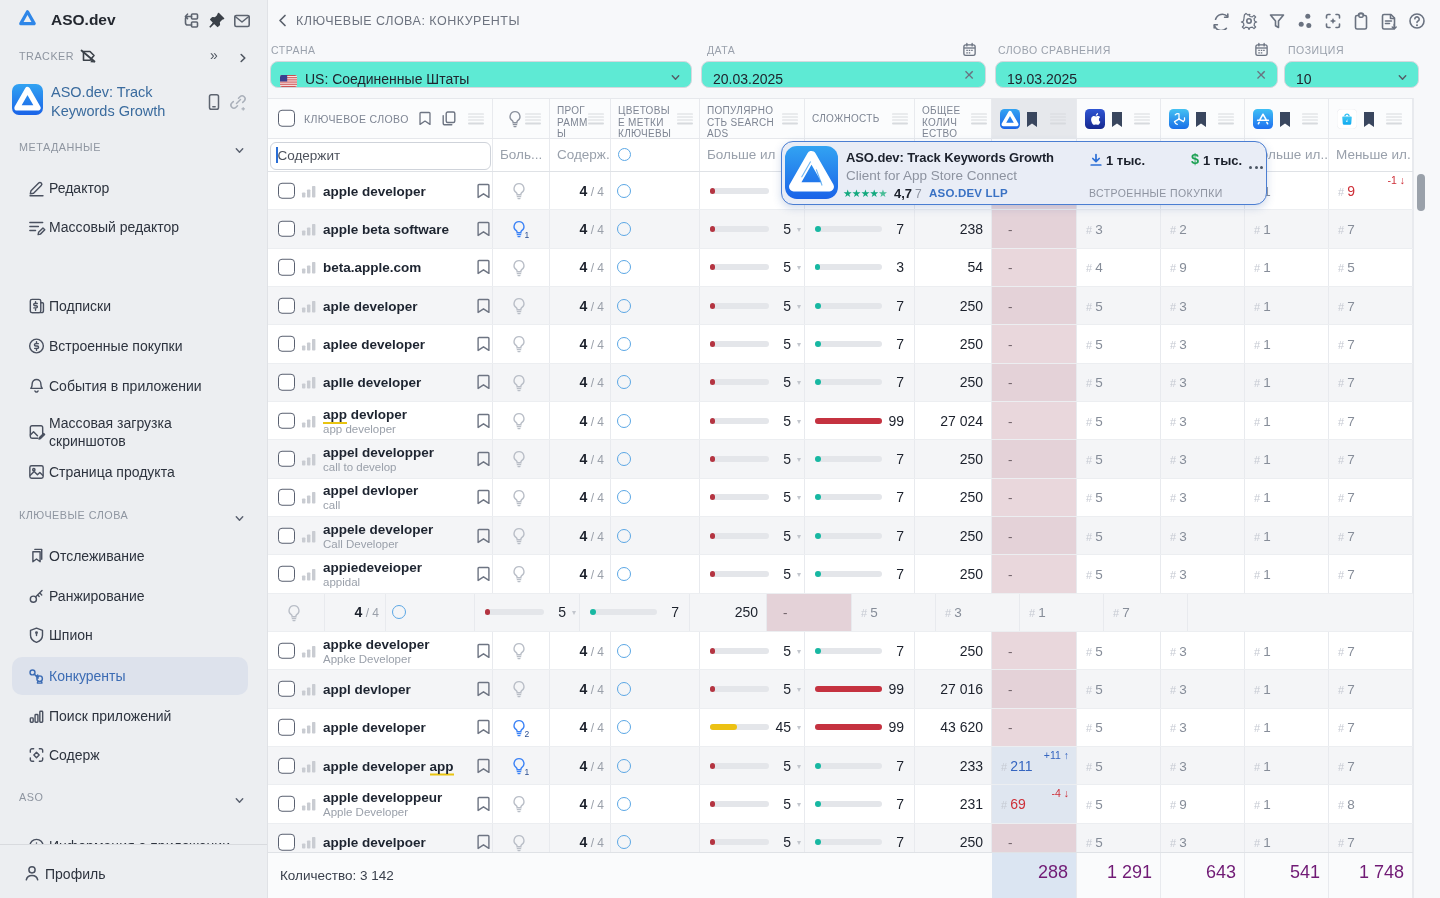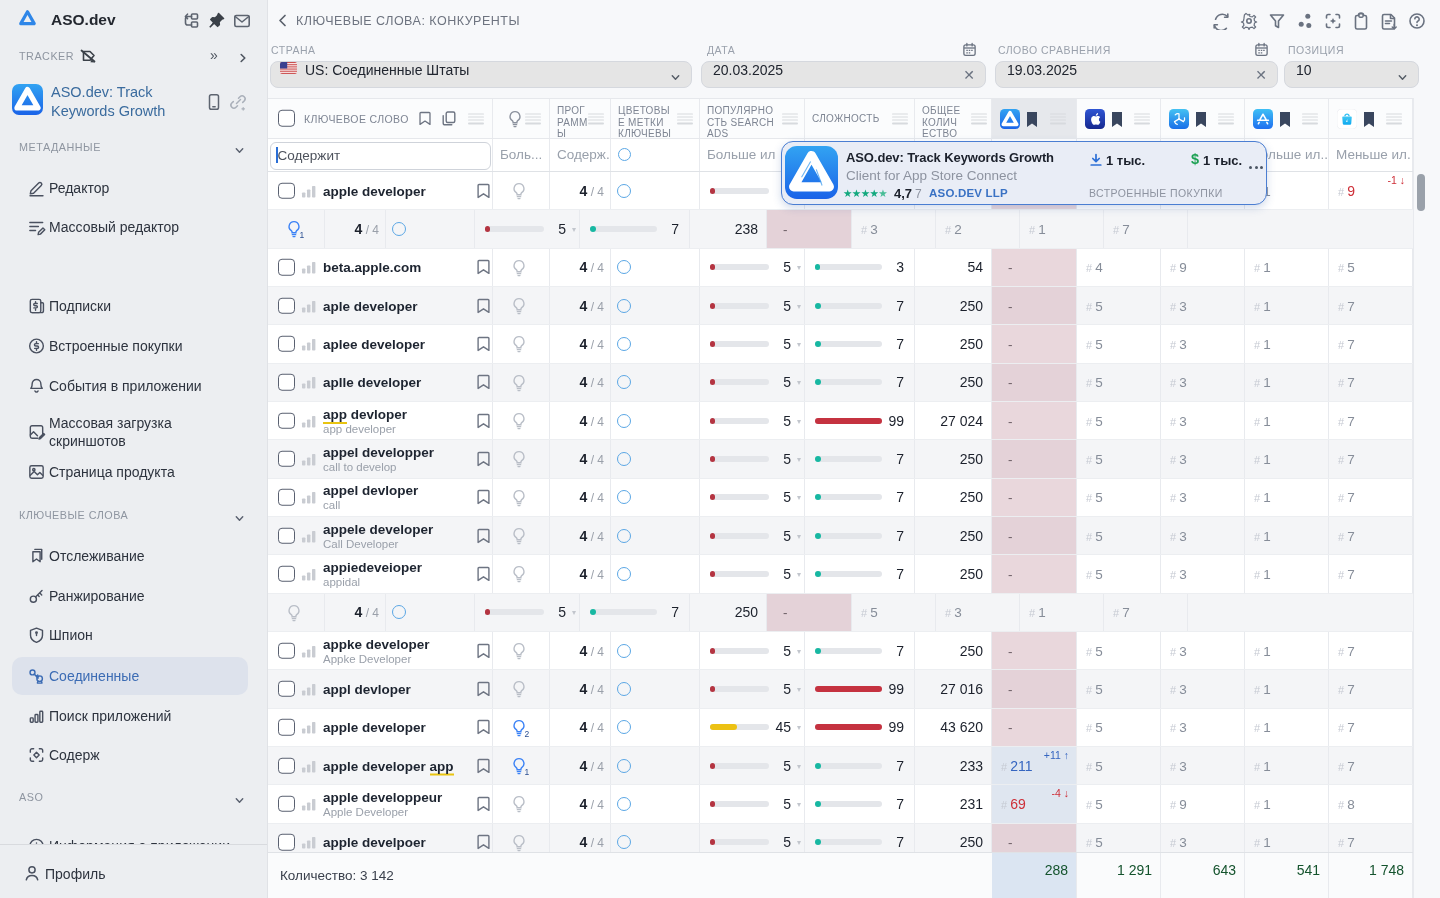--- a/index.html
+++ b/index.html
@@ -9,21 +9,21 @@
 .mi{position:absolute;left:0;width:268px;height:38px}
 .mi .ic{position:absolute;left:27px;top:50%;transform:translateY(-50%);width:19px;height:19px}
 .mi .tx{position:absolute;left:49px;top:50%;transform:translateY(-50%);font-size:14px;color:#2d333e;white-space:nowrap}
 .mi.sel .bg{position:absolute;left:12px;right:20px;top:0;bottom:0;background:#dde2ec;border-radius:10px}
 .mi.sel .tx{color:#3c6cb4}
 
 .title{position:absolute;left:296px;top:14px;font-size:12.5px;letter-spacing:.5px;color:#6d737f;font-weight:400}
 .tbi{position:absolute;top:12px;width:18px;height:18px;color:#666d7a}
 
 .flabel{position:absolute;font-size:10.5px;letter-spacing:.5px;color:#9aa1ac;font-weight:400}
-.fbox{position:absolute;top:61px;height:27px;background:#e5e5e5;border:1px solid #d5d8de;border-radius:8px;display:flex;align-items:flex-start;font-size:14px;font-weight:400;color:#20252f}
+.fbox{position:absolute;top:61px;height:27px;background:#5eead4;border:1px solid #d5d8de;border-radius:8px;display:flex;align-items:flex-end;font-size:14px;font-weight:400;color:#20252f}
 
 .tablewrap{position:absolute;left:268px;top:98px;width:1146px;height:800px;background:#fff}
 .thead{position:absolute;left:0;top:0;width:1146px;height:41px;background:#fbfcfd;border-top:1px solid #e6e8ec;border-bottom:1px solid #e6e8ec;display:flex}
 .tfilter{position:absolute;left:0;top:41px;width:1146px;height:33px;background:#fff;border-bottom:1px solid #dfe2e6;display:flex}
 .tbody{position:absolute;left:0;top:74px;width:1146px;height:680px;overflow:hidden}
 .trow{display:flex;width:1146px;height:38.33px;position:relative}
 .trow.odd{background:#f4f5f7}
 .trow{border-bottom:1px solid #eceef1}
 .cell{position:relative;height:100%;border-right:1px solid #e8eaee;flex:none}
 .c0{width:225px}.c1{width:57px}.c2{width:61px}.c3{width:89px}.c4{width:105px}.c5{width:110px}.c6{width:77px}.ca{width:85px}.cb{width:84px}
@@ -43,21 +43,21 @@
 .pnum{position:absolute;right:10px;top:50%;transform:translateY(-50%);font-size:14px;font-weight:500;color:#1c212c}
 .pchev{position:absolute;right:3px;top:50%;transform:translateY(-44%);font-size:8px;color:#c2c6cd}
 .rankv{position:absolute;left:9px;top:50%;transform:translateY(-50%);font-size:13.5px;color:#868d99}
 .rankv .h{color:#c6cad3;font-size:11px;margin-right:3px}
 .delta{position:absolute;top:2px;right:7px;font-size:10.5px;font-weight:500}
 .aso-dash{background:#e9d7dc}
 .aso-dash2{background:#e4d2d8}
 .aso-rank{background:#dfe6f0}
 .tfoot{position:absolute;left:0;top:754px;width:1146px;height:46px;background:#fafbfc;border-top:1px solid #dfe2e6;display:flex}
 .fcell{position:relative;height:100%;border-right:1px solid #e8eaee;flex:none}
-.fnum{position:absolute;right:8px;top:9px;font-size:14px;font-weight:500;color:#14532d}
+.fnum{position:absolute;right:8px;top:9px;font-size:18px;font-weight:500;color:#701a75}
 .cnt{position:absolute;left:12px;top:15px;font-size:13.5px;color:#3a404c}
 
 .popup{position:absolute;left:513px;top:43px;width:486px;height:64px;background:#e9edf6;border:1.5px solid #4b7ed2;border-radius:12px;box-shadow:0 3px 8px rgba(50,90,160,.22);z-index:40}
 
 .sthumb{position:absolute;left:1149px;top:76px;width:8px;height:37px;background:#9aa1aa;border-radius:4px}
 .filcell{font-size:13.5px;color:#99a0ab;padding:8px 0 0 7px;white-space:nowrap;overflow:hidden}
 </style></head>
 <body>
 <div class="sb">
     <div class="abs" style="left:18px;top:9px;width:19px;height:19px"><svg width="19" height="19" viewBox="0 0 48 48">
@@ -189,21 +189,21 @@
       <span class="tx">Шпион</span>
     </div>
     <div class="mi sel" style="top:657px">
       <span class="bg"></span>
       <span class="ic"><svg width="19" height="19" viewBox="0 0 20 20" fill="none" style="">
           <circle cx="5.8" cy="6.2" r="2.6" stroke="#3c6cb4" stroke-width="1.5" stroke-linecap="round" stroke-linejoin="round"></circle>
           <path d="M7.6 8l4 4.4M9.8 10.4l1.5-1.4M11 11.7l1.4-1.3" stroke="#3c6cb4" stroke-width="1.5" stroke-linecap="round" stroke-linejoin="round"></path>
           <circle cx="13.3" cy="12.8" r="2.9" stroke="#3c6cb4" stroke-width="1.5" stroke-linecap="round" stroke-linejoin="round"></circle>
           <path d="M11.6 15.3c-.8 1.3-.6 2.2-.6 2.2h4.7s.2-.9-.6-2.2" stroke="#3c6cb4" stroke-width="1.5" stroke-linecap="round" stroke-linejoin="round"></path>
         </svg></span>
-      <span class="tx">Соединенные</span>
+      <span class="tx">Конкуренты</span>
     </div>
     <div class="mi" style="top:697px">
       <span class="ic"><svg width="19" height="19" viewBox="0 0 20 20" fill="none" style="">
           <rect x="3.5" y="12" width="3" height="4.5" rx="0.8" stroke="#4a5160" stroke-width="1.5" stroke-linecap="round" stroke-linejoin="round"></rect>
           <rect x="8.5" y="8.5" width="3" height="8" rx="0.8" stroke="#4a5160" stroke-width="1.5" stroke-linecap="round" stroke-linejoin="round"></rect>
           <rect x="13.5" y="5" width="3" height="11.5" rx="0.8" stroke="#4a5160" stroke-width="1.5" stroke-linecap="round" stroke-linejoin="round"></rect>
         </svg></span>
       <span class="tx">Поиск приложений</span>
     </div>
     <div class="mi" style="top:736px">
@@ -556,20 +556,32 @@
         <div class="cell cb"></div>
         <div class="cell cb">
           <span class="rankv"><span class="h">#</span>1</span>
         </div>
         <div class="cell cb">
           <span class="rankv"><span class="h">#</span><span style="color:#ce2f38;font-weight:500;font-size:14px">9</span></span>
           <span class="delta" style="color:#ce2f38">-1 ↓</span>
         </div>
       </div>
       <div class="trow odd">
+        <div class="cell c0">
+          <span class="cbx"></span>
+          <span class="bars3"><svg width="16" height="14" viewBox="0 0 16 14">
+              <rect x="1" y="8" width="3.4" height="5" rx="0.8" fill="#c9ccd2"></rect>
+              <rect x="6" y="5" width="3.4" height="8" rx="0.8" fill="#c9ccd2"></rect>
+              <rect x="11" y="1.5" width="3.4" height="11.5" rx="0.8" fill="#c9ccd2"></rect>
+            </svg></span>
+          <span class="kwtxt">apple beta software</span>
+          <span class="bkm"><svg width="13" height="16" viewBox="0 0 13 16">
+              <path d="M2 1.5h9a.9.9 0 0 1 .9.9v12l-5.4-3.6L1.1 14.4v-12a.9.9 0 0 1 .9-.9z" stroke="#6d7482" stroke-width="1.4" fill="none" stroke-linejoin="round"></path>
+            </svg></span>
+        </div>
         <div class="cell c1">
           <span class="abs" style="left:16px;top:9px"><svg width="20" height="20" viewBox="0 0 20 20">
               <path d="M10 2.6a4.9 4.9 0 0 0-2.7 9 2 2 0 0 1 .8 1.6v.6h3.8v-.6a2 2 0 0 1 .8-1.6 4.9 4.9 0 0 0-2.7-9z" stroke="#3b82f6" stroke-width="1.4" fill="none"></path>
               <path d="M8.3 15.7h3.4M9 17.6h2" stroke="#3b82f6" stroke-width="1.3" stroke-linecap="round"></path>
               <text x="15.5" y="19" font-size="8.5" fill="#2b4f92" font-family="Liberation Sans">1</text>
             </svg></span>
         </div>
         <div class="cell c2">
           <span class="num47"><b>4</b> / 4</span>
         </div>

